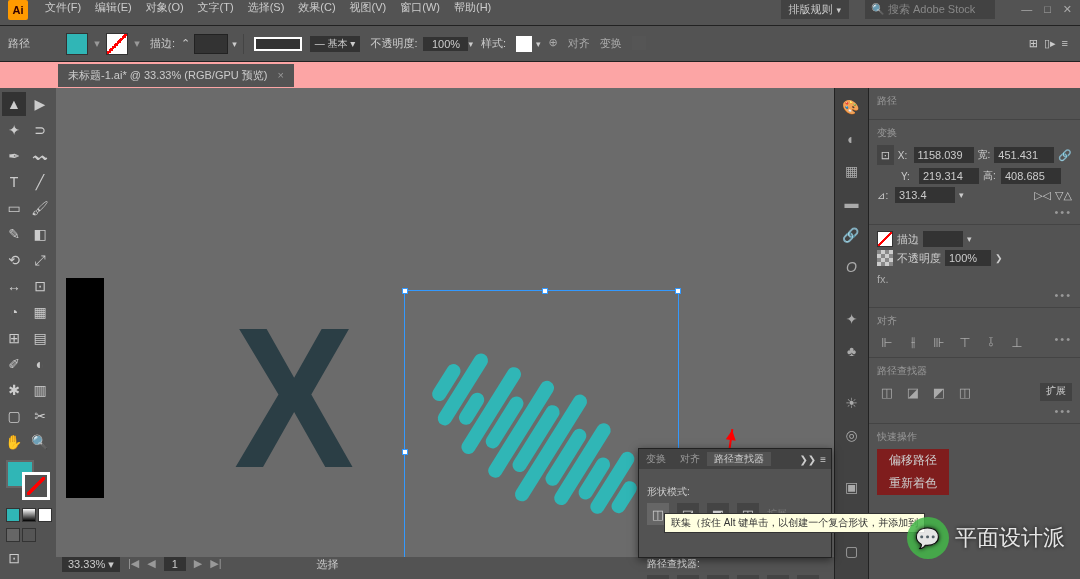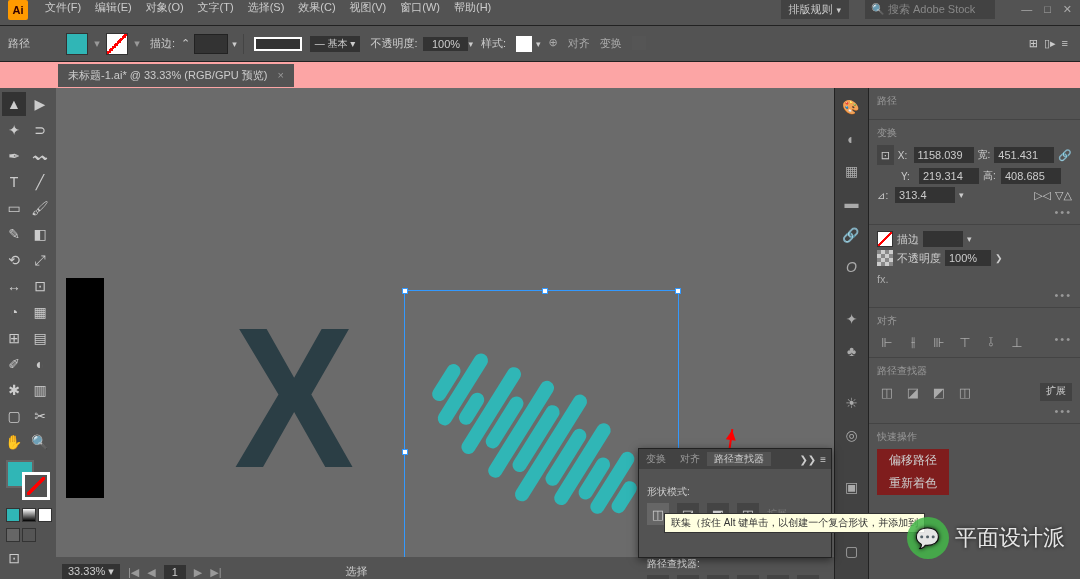--- a/index.html
+++ b/index.html
@@ -41,25 +41,25 @@
 .mini-sw{width:14px;height:14px;border:1px solid #333}
 .canvas-wrap{flex:1;background:#6b6b6b;position:relative;overflow:hidden}
 .artboard{position:absolute;left:10px;top:190px;width:38px;height:220px;background:#000}
 .x-shape{position:absolute;left:178px;top:195px;font-size:200px;font-weight:900;color:#2b3e45;font-family:Arial,sans-serif;transform:scaleX(0.9);transform-origin:left}
 .wave-bbox{position:absolute;left:348px;top:202px;width:275px;height:318px;border:1px solid #3399ff}
 .wave-shape{position:absolute;left:360px;top:250px;width:235px;height:205px}
 .wave-shape svg{width:100%;height:100%;transform:rotate(32deg)}
 .handle{position:absolute;width:6px;height:6px;background:#fff;border:1px solid #3399ff}
 .red-arrow{position:absolute;left:660px;top:340px;width:2px;height:110px;background:red;transform:rotate(8deg);transform-origin:bottom}
 .red-arrow::before{content:"";position:absolute;top:-4px;left:-4px;border:5px solid transparent;border-bottom:10px solid red}
-.bottom-bar{position:absolute;bottom:0;left:0;right:0;height:22px;background:#535353;display:flex;align-items:flex-end;padding:0 6px;font-size:11px;gap:8px}
+.bottom-bar{position:absolute;bottom:0;left:0;right:0;height:22px;background:#535353;display:flex;align-items:flex-start;padding:0 6px;font-size:11px;gap:8px}
 .zoom-dd{background:#333;padding:1px 6px}
 .nav-btn{color:#999}
 .page-num{background:#333;padding:1px 8px}
-.sel-label{margin-left:116px}
+.sel-label{margin-left:87px}
 .floating-panel{position:absolute;left:638px;top:448px;width:194px;height:110px;background:#535353;border:1px solid #222;box-shadow:0 2px 8px rgba(0,0,0,0.5)}
 .fp-tabs{display:flex;height:20px;background:#424242;font-size:10px;align-items:center}
 .fp-tab{padding:0 7px;color:#999}
 .fp-tab.active{background:#535353;color:#ccc}
 .fp-menu{margin-left:auto;padding:0 5px;display:flex;gap:4px}
 .fp-section{padding:16px 8px}
 .fp-label{font-size:10px;margin-bottom:4px}
 .fp-icons{display:flex;gap:8px}
 .fp-icon{width:22px;height:22px;background:#444;display:flex;align-items:center;justify-content:center;font-size:13px}
 .tooltip{position:absolute;left:664px;top:513px;background:#ffffe0;border:1px solid #333;padding:2px 6px;font-size:10px;color:#333;z-index:10;white-space:nowrap}

